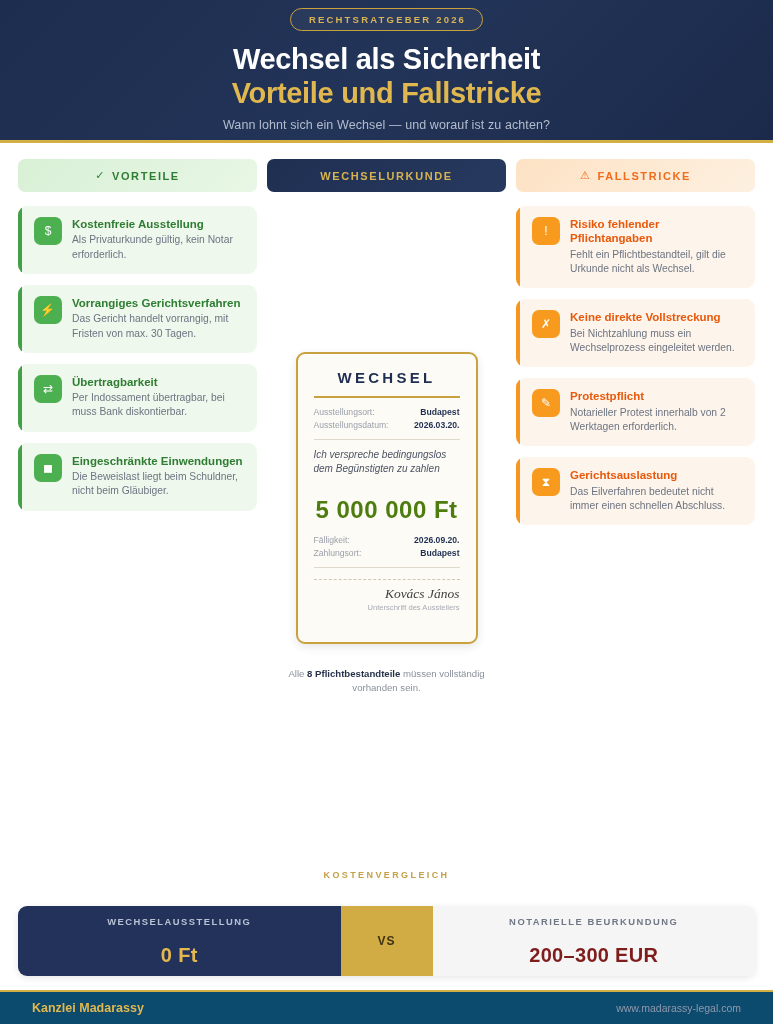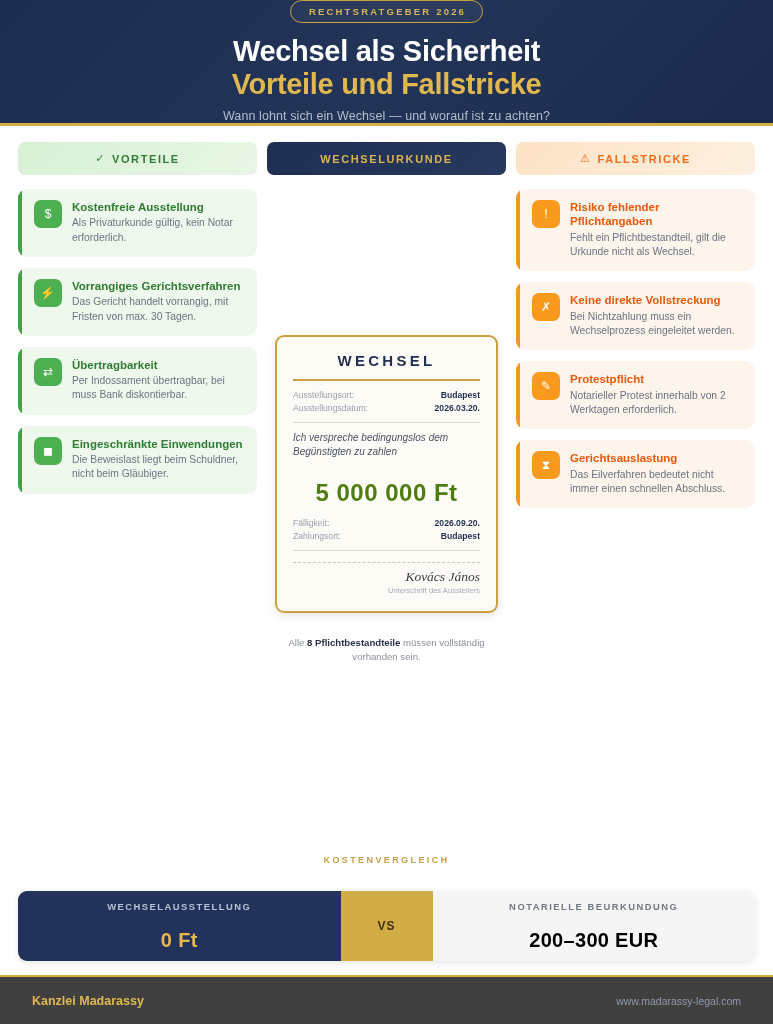--- a/index.html
+++ b/index.html
@@ -12,21 +12,21 @@
   #page {
     position:relative;
     width:773px; height:1024px;
     background:#ffffff;
     display:flex; flex-direction:column;
   }
 
   
   .header {
     position:relative;
-    height:126px;
+    height:143px;
     background:linear-gradient(135deg,#1d2d4f 0%,#223458 50%,#1b2a4a 100%);
     display:flex; flex-direction:column;
     align-items:center; justify-content:center;
     border-bottom:3px solid #d4af45;
     flex:none;
   }
   .badge {
     border:1.4px solid #c9a240;
     border-radius:14px;
     color:#d9b455;
@@ -128,25 +128,25 @@
   .t-pro { color:#2f7d33; }
   .t-con { color:#e8590c; }
   .card-desc {
     font-size:10.3px;
     color:#6d7482;
     line-height:1.38;
   }
 
   
   .doc {
-    width:223px;
+    width:182px;
     background:#fdfbf5;
     border:2px solid #c9a23f;
     border-radius:9px;
-    padding:15px 16px 16px 16px;
+    padding:15px 16px 30px 16px;
     box-shadow:0 3px 10px rgba(0,0,0,0.10);
   }
   .doc-title {
     text-align:center;
     color:#1f2f52;
     font-size:15px;
     font-weight:bold;
     letter-spacing:3.3px;
     padding-bottom:10px;
   }
@@ -226,27 +226,27 @@
                 display:flex; align-items:center; justify-content:center;
                 color:#3e3210; font-size:12px; font-weight:bold; letter-spacing:1px; }
   .cost-right { flex:1 1 0; background:#f5f5f5; }
   .cost-cap {
     font-size:9.4px; font-weight:bold; letter-spacing:1.5px;
   }
   .cap-left  { color:#b9c2d3; }
   .cap-right { color:#707886; }
   .cost-val { font-size:20px; font-weight:bold; letter-spacing:0.3px; }
   .val-left  { color:#e4b84f; }
-  .val-right { color:#000000; }
+  .val-right { color:#7f1d1d; }
 
   
   .footer {
     flex:none;
-    height:49px;
-    background:#404040;
+    height:34px;
+    background:#0c4a6e;
     display:flex; align-items:center; justify-content:space-between;
     padding:0 32px;
     border-top:2px solid #d4af45;
   }
   .f-brand { color:#e0b84f; font-size:12.5px; font-weight:bold; }
   .f-url   { color:#9099ab; font-size:10.5px; }
 </style>
 </head>
 <body>
 

